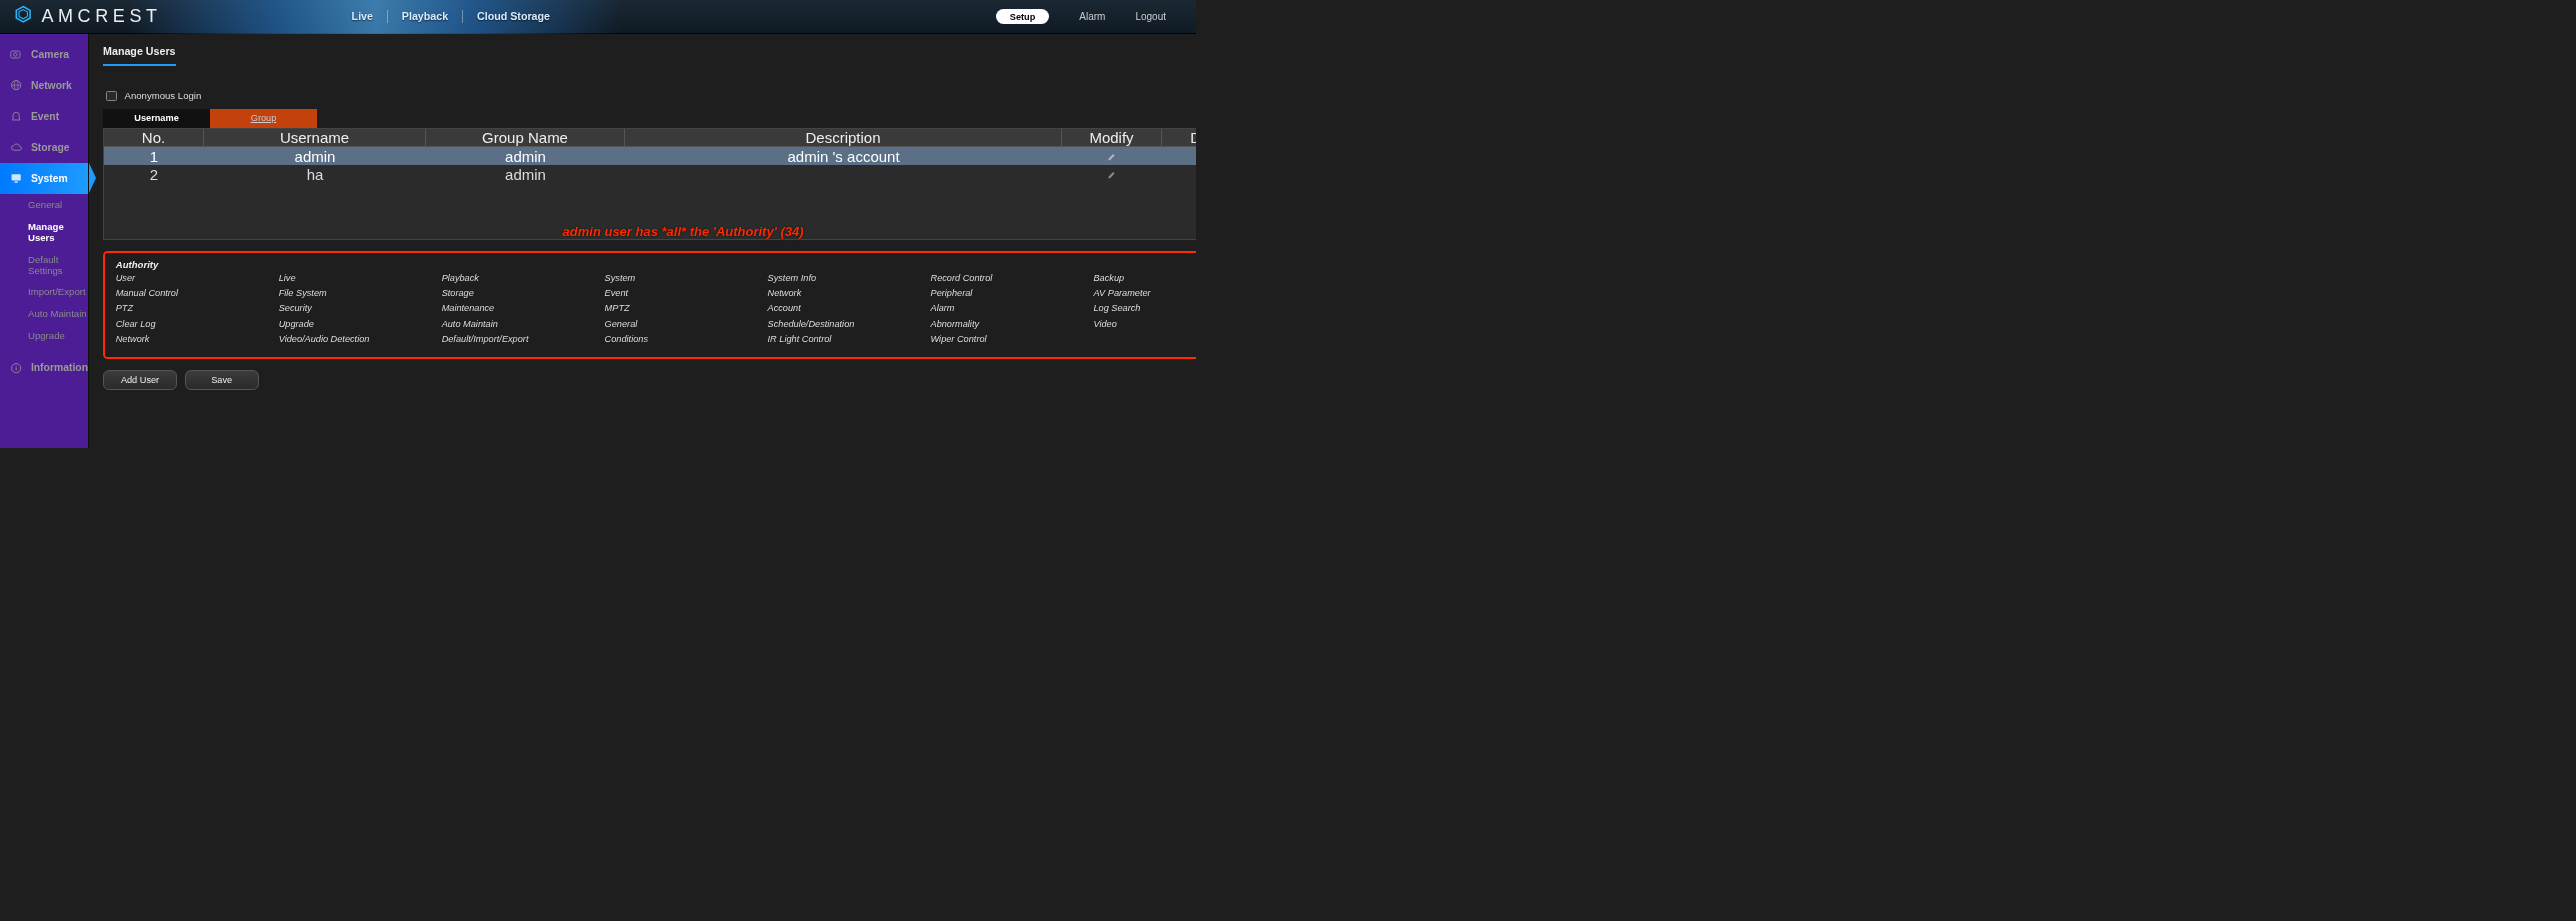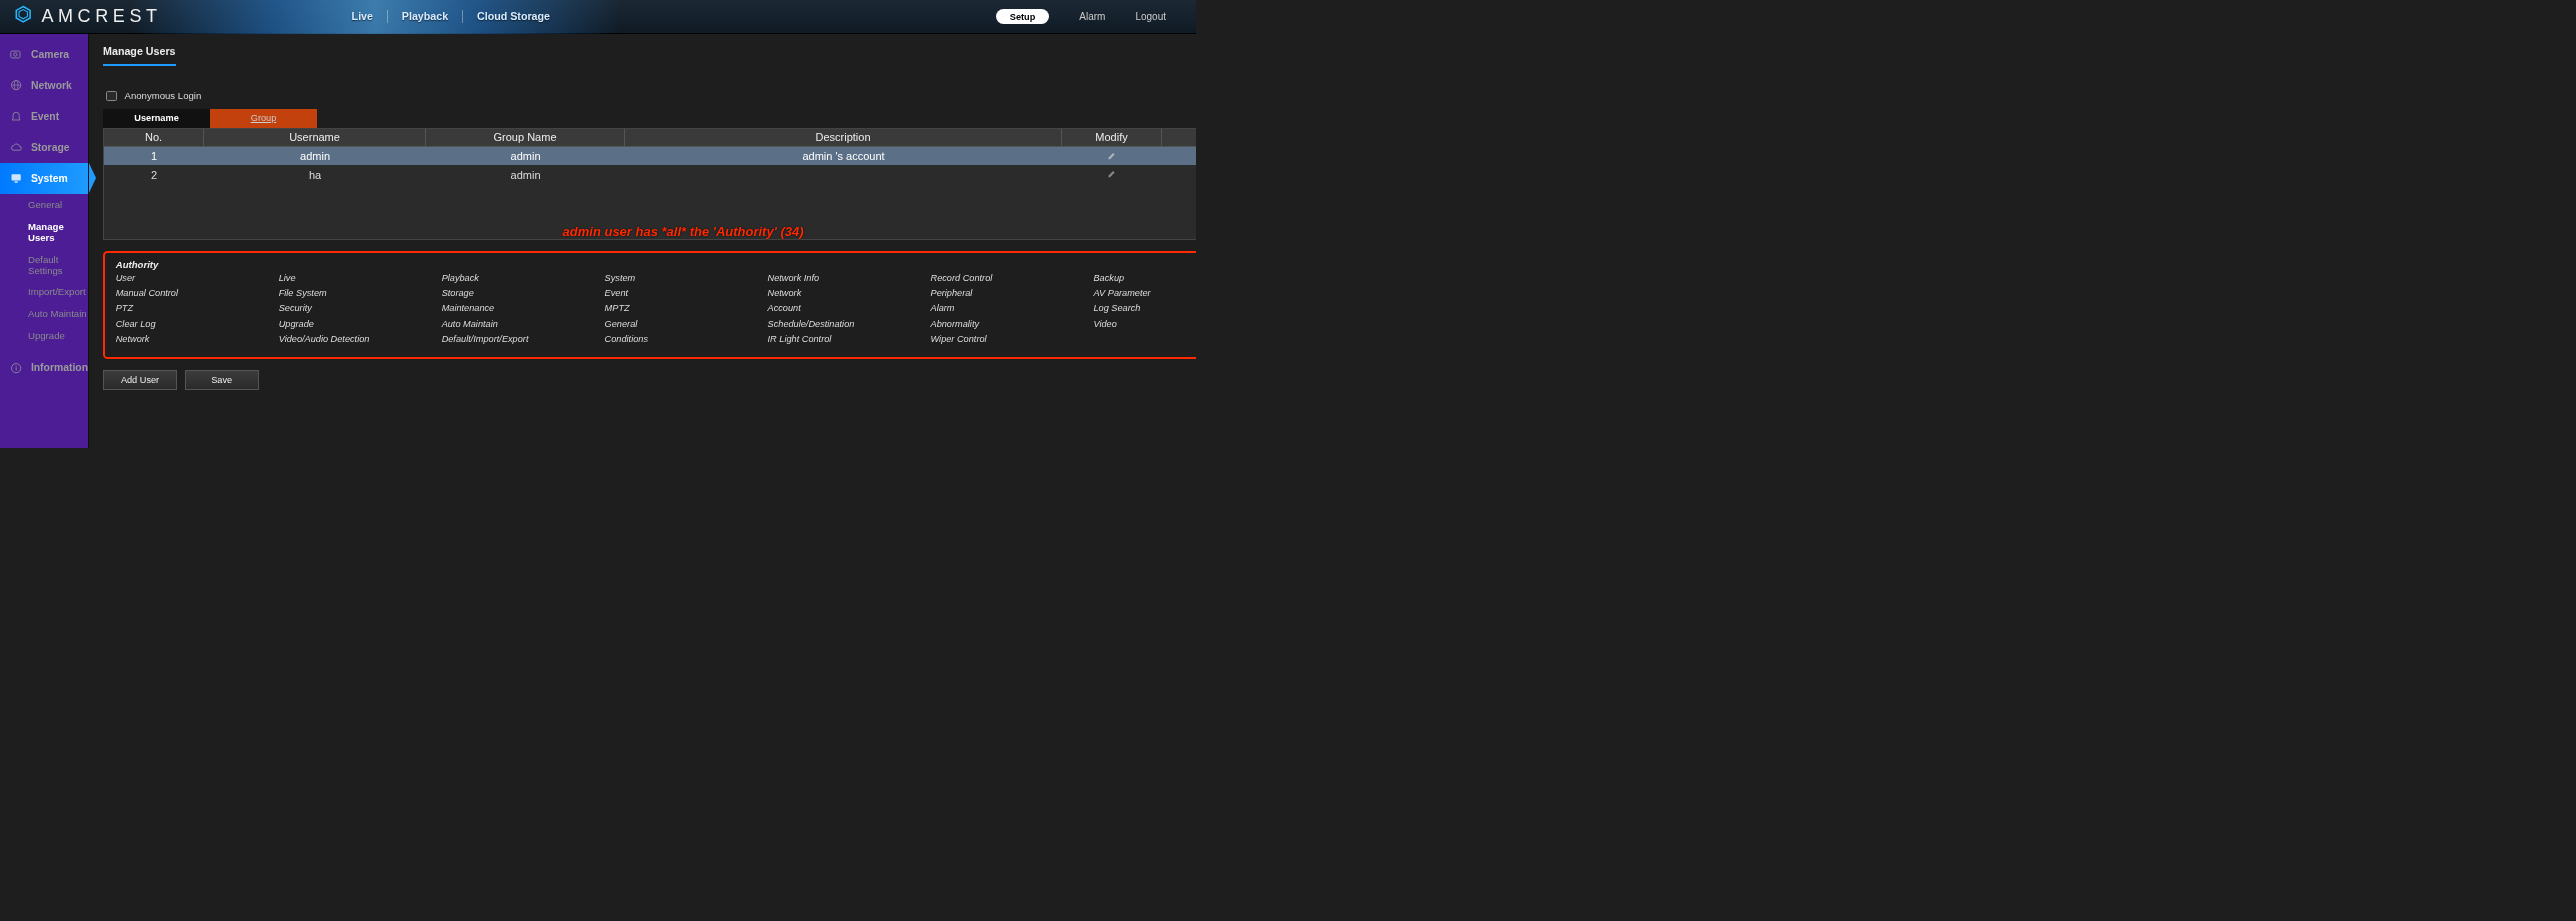--- a/index.html
+++ b/index.html
@@ -129,21 +129,21 @@
 
   
   .grid {
     border: 0.8px solid #444;
   }
   .grid-head, .grid-row {
     display: grid;
     grid-template-columns: 100px 222px 199px 437px 100px 100px;
     align-items: center;
     text-align: center;
-    font-size: 11px;
+    font-size: 15px;
   }
   .grid-head {
     background: #3a3a3a; color:#eee; height:18.4px;
     border-bottom:0.8px solid #555;
   }
   .grid-head > div { border-right:0.8px solid #555; height:100%; display:flex; align-items:center; justify-content:center;}
   .grid-head > div:last-child{border-right:none;}
   .grid-body { height: 92px; background:#2b2b2b; }
   .grid-row { height:18.4px; }
   .grid-row.sel { background:#5b7086; color:#fff; }
@@ -174,21 +174,21 @@
     font-size: 9.2px; color:#ddd;
   }
 
   
   .btns { margin: 10.7px 0 0 14px; display:flex; gap:7.7px; }
   .btn {
     width: 74px; height: 20px;
     background: linear-gradient(#3c3c3c,#2a2a2a);
     border:0.8px solid #555; color:#eee; font-size:9.2px;
     display:flex; align-items:center; justify-content:center;
-    cursor:pointer; border-radius:0;
+    cursor:pointer; border-radius:6px;
   }
 </style>
 </head>
 <body>
 
 <div class="topbar">
   <div class="top-highlight"></div>
 
   <div class="logo">
     <span class="icon">
@@ -348,21 +348,21 @@
     </div>
 
     <div class="authbox">
       <div class="auth-caption">admin user has *all* the 'Authority' (34)</div>
       <div class="title">Authority</div>
       <div class="auth-grid" id="auth-grid">
           <span>User</span>
           <span>Live</span>
           <span>Playback</span>
           <span>System</span>
-          <span>Network Info</span>
+          <span>System Info</span>
           <span>Record Control</span>
           <span>Backup</span>
           <span>Manual Control</span>
           <span>File System</span>
           <span>Storage</span>
           <span>Event</span>
           <span>Network</span>
           <span>Peripheral</span>
           <span>AV Parameter</span>
           <span>PTZ</span>

